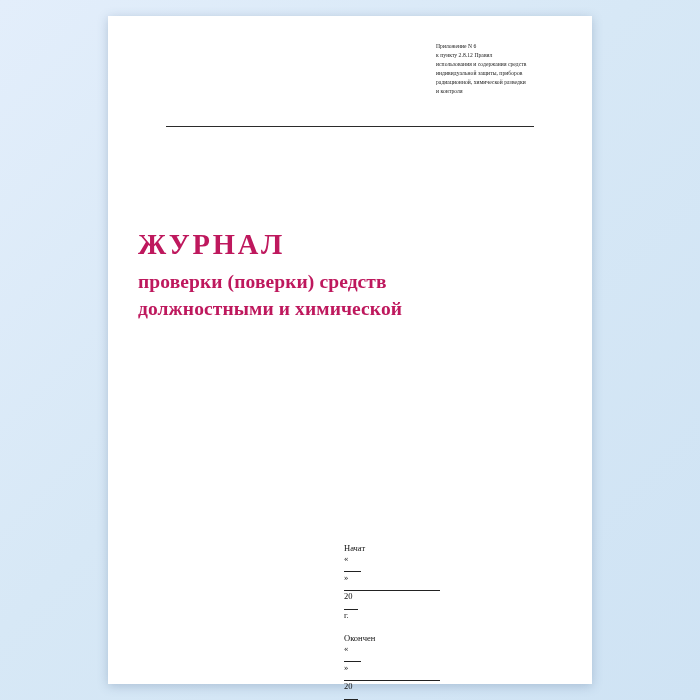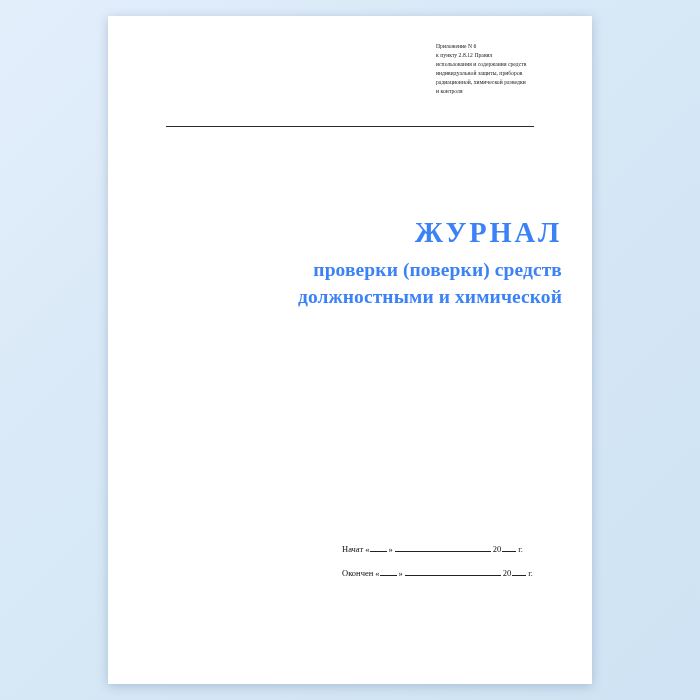--- a/index.html
+++ b/index.html
@@ -70,24 +70,24 @@
     text-align: center;
     font-size: 8px;
     color: #111;
     letter-spacing: 0.01em;
   }
 
   
   .title-block {
     position: absolute;
     left: 30px;
-    top: 200px;
+    top: 212px;
     width: 424px;
-    text-align: right;
-    color: #3b82f6;
+    text-align: left;
+    color: #be185d;
   }
   .title-main {
     font-size: 28.5px;
     font-weight: bold;
     letter-spacing: 0.10em;
     line-height: 1.16;
   }
   .title-sub {
     margin-top: 7px;
     font-size: 19.5px;
@@ -105,20 +105,21 @@
     width: 216px;
     font-size: 8.5px;
     color: #111;
   }
   .field-row {
     display: flex;
     align-items: baseline;
     justify-content: flex-start;
     white-space: nowrap;
     margin-bottom: 13px;
+    flex-direction: column;
   }
   .field-label {
     margin-right: 2px;
   }
   .field-q1 { letter-spacing: 0; }
   .u-short {
     display: inline-block;
     width: 17px;
     border-bottom: 1px solid #222;
     height: 8px;

